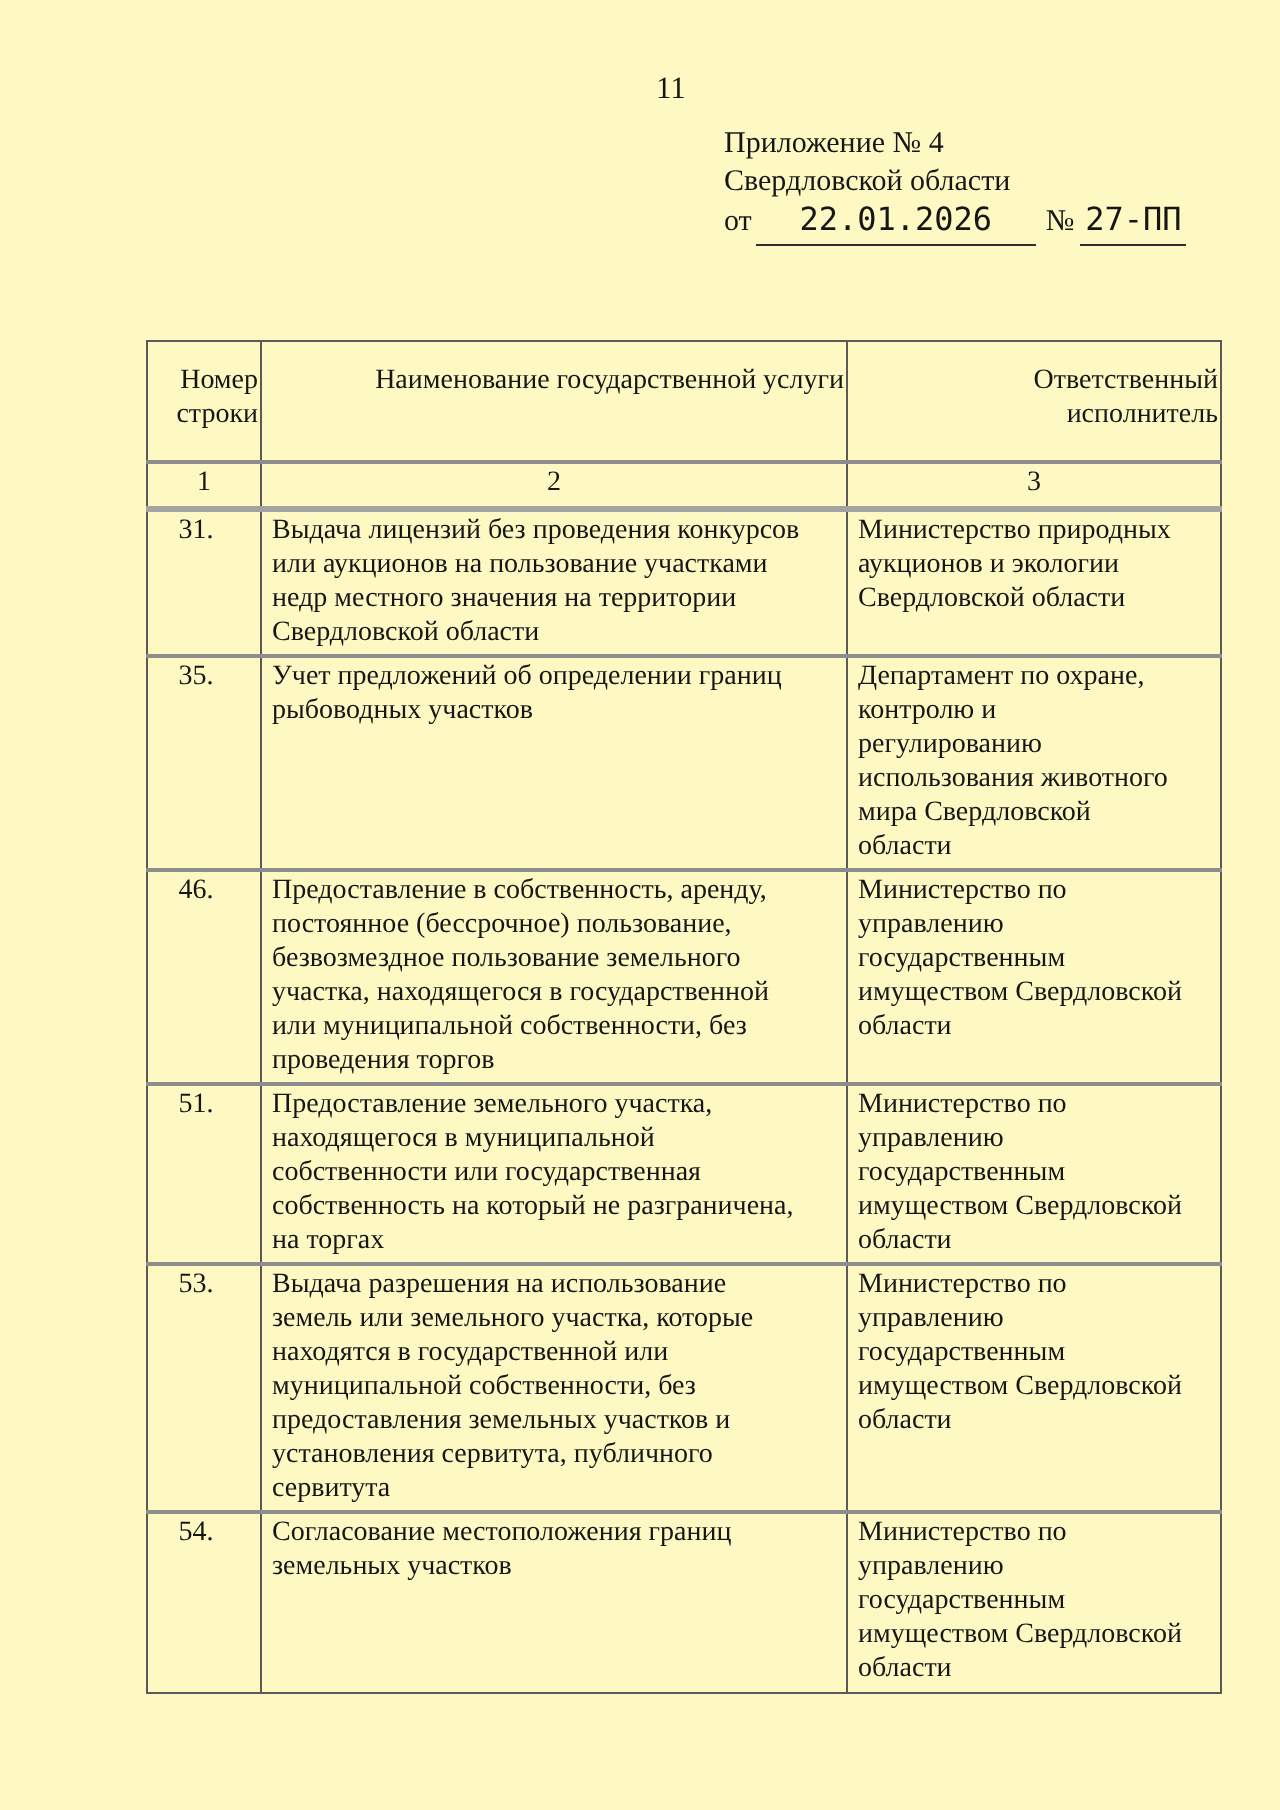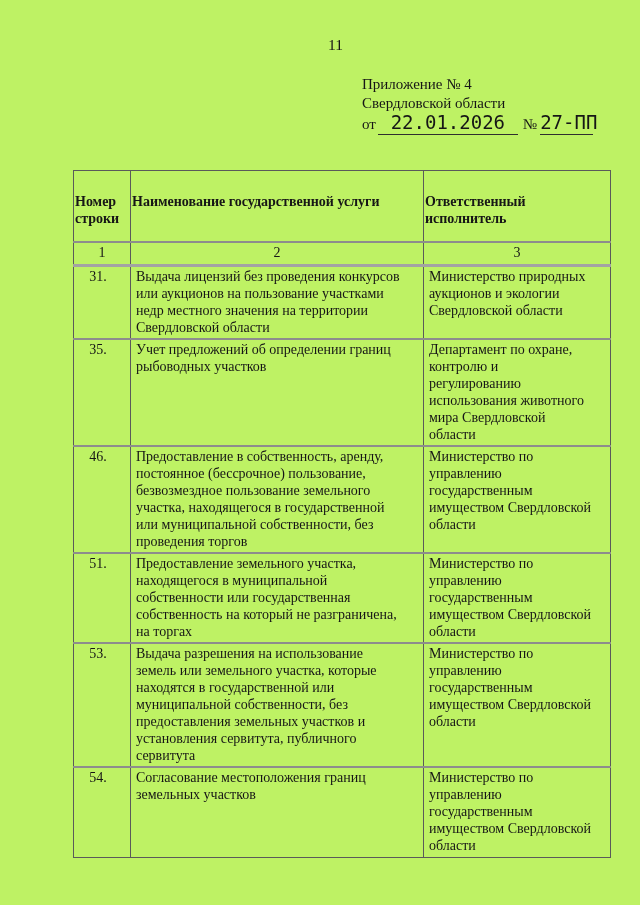--- a/index.html
+++ b/index.html
@@ -1,42 +1,42 @@
 <!DOCTYPE html>
 <html><head>
 <meta charset="utf-8">
 <style>
   html, body { margin: 0; padding: 0; background: #ffffff; }
   .page {
     position: relative;
     width: 640px;
     height: 905px;
-    background: #bef264;
+    background: #fef9c3;
     font-family: "Liberation Serif", "DejaVu Serif", serif;
     color: #161616;
     overflow: hidden;
   }
   .page-number {
     position: absolute;
     left: 328px;
     top: 36px;
     font-size: 15.5px;
   }
   .appendix {
     position: absolute;
     left: 362px;
-    top: 75px;
+    top: 63px;
     width: 252px;
     font-size: 15px;
     line-height: 18.5px;
   }
   .date-line { margin-top: 1px; white-space: nowrap; }
   .typed {
     font-family: "DejaVu Sans Mono", "Liberation Mono", monospace;
-    font-size: 19px;
+    font-size: 16px;
   }
   .u1, .u2 {
     display: inline-block;
     border-bottom: 1px solid #2e2e2e;
     text-align: center;
     padding-bottom: 2px;
     vertical-align: baseline;
   }
   .u1 { width: 140px; margin-left: 2px; margin-right: 5px; }
   .u2 { width: 53px; margin-left: 3px; }
@@ -51,23 +51,23 @@
     font-size: 14px;
     line-height: 17px;
   }
   .doc-table th, .doc-table td {
     border: 1px solid #5a5a5a;
     vertical-align: top;
     white-space: pre-line;
     overflow: hidden;
   }
   .doc-table thead th {
-    font-weight: bold;
-    text-align: left;
-    padding-top: 22px;
+    font-weight: normal;
+    text-align: right;
+    padding-top: 11px;
     height: 47px;
     border-bottom: 2px solid #8d8d8d;
   }
   .doc-table tr.nums td {
     text-align: center;
     height: 20px;
     padding: 1px 0 0 0;
   }
   .doc-table tbody tr:first-child td { border-top: 3px solid #a3a3a3; }
   .doc-table tbody td { padding: 1px 4px 2px 5px; border-top: 2px solid #8d8d8d; }

